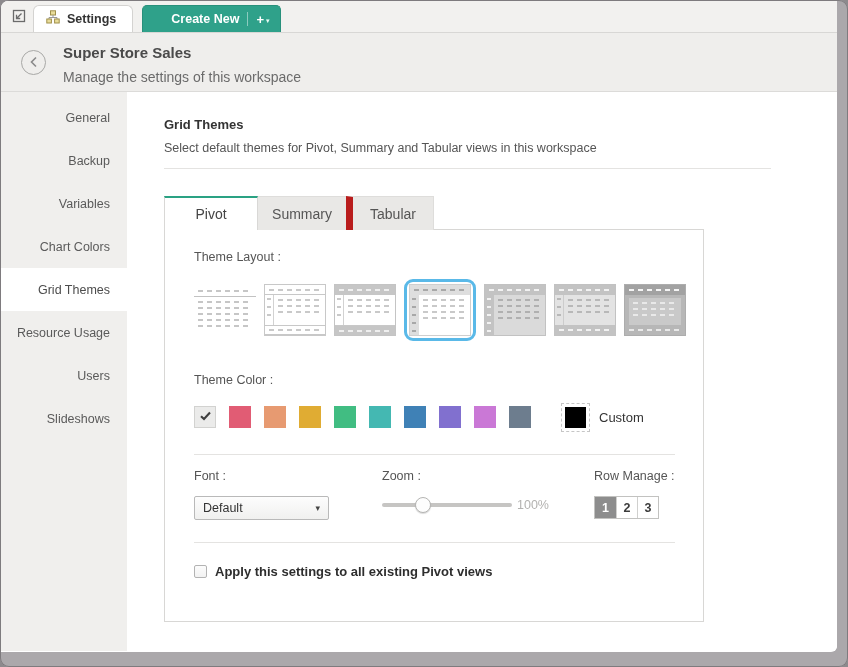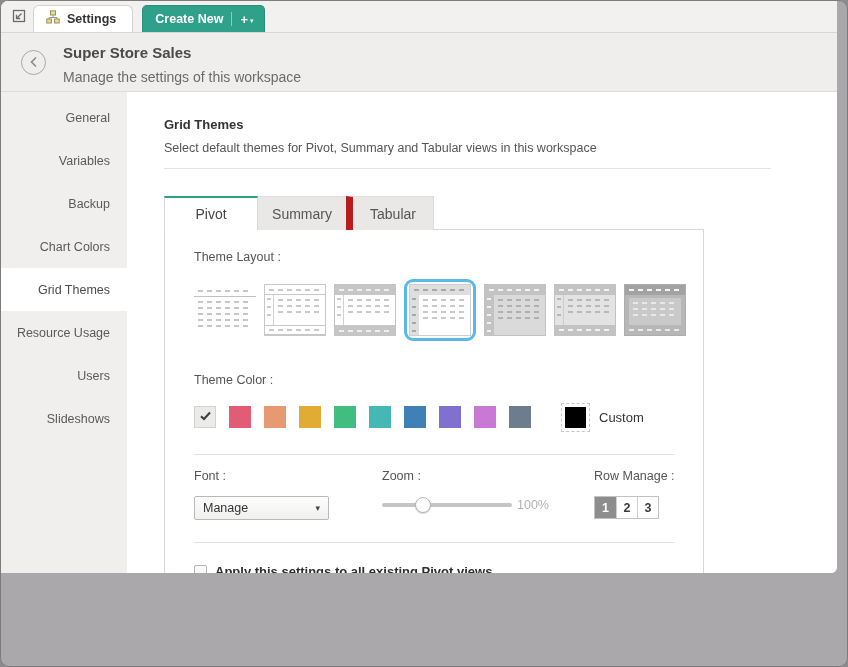--- a/index.html
+++ b/index.html
@@ -1,30 +1,30 @@
 <!DOCTYPE html>
 <html><head>
 <meta charset="utf-8">
 <style>
   * { box-sizing: border-box; margin: 0; padding: 0; }
   html,body { width:848px; height:667px; font-family:"Liberation Sans", sans-serif; background:#8d8a8d; }
   .window { position:relative; width:848px; height:667px; background:#aba8ab; border-radius:9px;
             box-shadow: inset 0 0 0 1px #7e7b7e; overflow:hidden; }
-  .app { position:absolute; left:1px; top:1px; width:836px; height:572px; background:#fff;
+  .app { position:absolute; left:1px; top:1px; width:836px; height:651px; background:#fff;
          border-radius:7px 0 6px 0; overflow:hidden; }
 
   
   .tabbar { height:32px; background:#f2f1ef; border-bottom:1px solid #d8d7d5; display:flex; align-items:flex-end; padding-left:6px; }
   .win-icon-btn { width:24px; height:26px; display:flex; align-items:center; justify-content:center; margin-bottom:1px; cursor:pointer; }
   .tab-settings { display:flex; align-items:center; gap:7px; background:#fff; border:1px solid #d4d3d1; border-bottom:none;
                   border-radius:6px 6px 0 0; height:27px; padding:0 16px 0 12px; margin-left:2px; }
   .tab-settings .label { font-size:12.5px; font-weight:bold; color:#333; }
   .tab-create { display:flex; align-items:center; background:#2fa18a; border:1px solid #28907b; border-bottom:none;
                 border-radius:5px 5px 0 0; height:27px; padding:0 10px 0 12px; margin-left:9px; cursor:pointer; }
-  .tab-create .label { color:#fff; font-size:12.5px; font-weight:bold; }
+  .tab-create .label { color:#fff; font-size:12.5px; font-weight:bold;margin-left:16px; }
   .tab-create .vdiv { width:1px; height:14px; background:rgba(255,255,255,.45); margin:0 8px; }
   .tab-create .plus { color:#fff; font-size:13px; font-weight:bold; }
   .tab-create .caret { color:#eafaf5; font-size:7px; margin-left:2px; margin-top:4px; }
 
   
   .ws-header { height:59px; background:#efeeec; border-bottom:1px solid #dcdbd9; position:relative; }
   .back-btn { position:absolute; left:20px; top:17px; width:25px; height:25px; border-radius:50%;
               border:1px solid #a8a8a6; display:flex; align-items:center; justify-content:center; cursor:pointer; }
   .ws-title { position:absolute; left:62px; top:11px; font-size:15px; font-weight:bold; color:#4a4a4a; }
   .ws-sub { position:absolute; left:62px; top:36px; font-size:14px; color:#6b6b6b; }
@@ -175,22 +175,22 @@
         </span>
       </div>
       <div class="ws-title">Super Store Sales</div>
       <div class="ws-sub">Manage the settings of this workspace</div>
     </div>
 
     <div class="body">
 
       <div class="sidebar">
         <div class="side-item">General</div>
+        <div class="side-item">Backup</div>
         <div class="side-item">Variables</div>
-        <div class="side-item">Backup</div>
         <div class="side-item">Chart Colors</div>
         <div class="side-item selected">Grid Themes</div>
         <div class="side-item">Resource Usage</div>
         <div class="side-item">Users</div>
         <div class="side-item">Slideshows</div>
       </div>
 
       <div class="main">
         <div class="sec-title">Grid Themes</div>
         <div class="sec-sub">Select default themes for Pivot, Summary and Tabular views in this workspace</div>
@@ -335,21 +335,21 @@
             </div>
           </div>
 
           <div class="panel-div"></div>
 
           <div class="controls">
             <div class="ctl-col1">
               <div class="f-label">Font :</div>
               <div class="ctl-body">
                 <div class="select">
-                  <span class="val">Manage</span>
+                  <span class="val">Default</span>
                   <span class="caret">▾</span>
                 </div>
               </div>
             </div>
             <div class="ctl-col2">
               <div class="f-label">Zoom :</div>
               <div class="ctl-body">
                 <div class="slider">
                   <div class="track"></div>
                   <div class="handle"></div>

